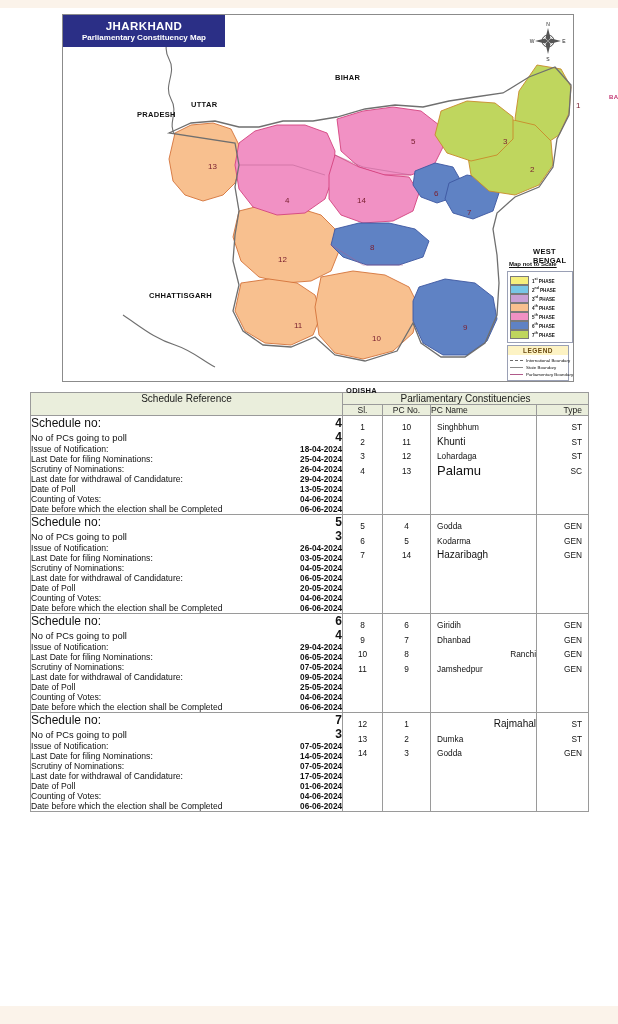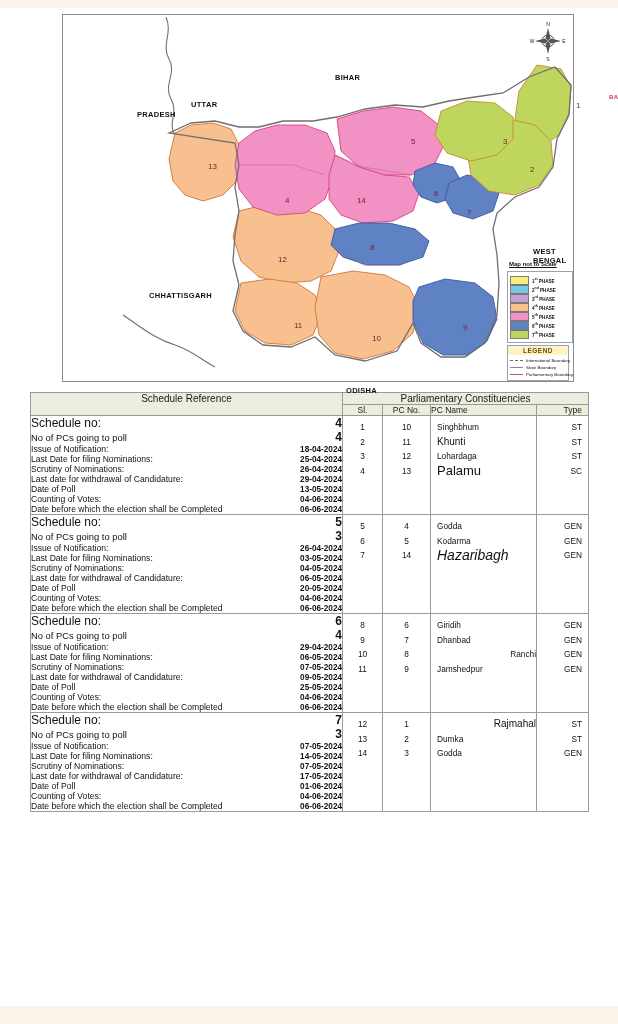--- a/index.html
+++ b/index.html
@@ -116,20 +116,24 @@
 
       <path fill="none" stroke="#6f6f6f" stroke-width="1.3" d="M106,118 L128,108 L152,106 L176,112 L196,112 L220,106 L250,106 L274,102 L302,94 L332,90 L360,92 L386,86 L412,82 L440,78 L466,62 L492,52 L508,70 L506,100 L494,124 L490,152 L476,172 L452,182 L434,198 L430,214 L434,240 L436,268 L434,300 L422,328 L402,342 L378,342 L358,328 L350,308 L334,336 L302,346 L272,340 L252,322 L228,332 L200,330 L180,316 L170,296 L176,270 L170,246 L172,220 L176,196 L172,172 L176,150 L172,128 Z"></path>
 
       <g fill="none" stroke="#b05a8a" stroke-width="0.7" opacity=".65">
         <path d="M176,150 L230,150 L262,160"></path>
         <path d="M272,140 L300,152 L348,160"></path>
         <path d="M268,230 L300,250 L340,250"></path>
       </g>
     </svg>
 
+    <div class="map-title">
+      <div class="t1">JHARKHAND</div>
+      <div class="t2">Parliamentary Constituency Map</div>
+    </div>
 
     <div id="neighbour-labels">
         <div class="maplbl" style="left: 272px; top: 58px;">BIHAR</div>
         <div class="maplbl" style="left: 84px; top: 85px; margin-left: 44px;">UTTAR</div>
         <div class="maplbl" style="left: 74px; top: 95px;">PRADESH</div>
         <div class="maplbl" style="left: 470px; top: 232px;">WEST BENGAL</div>
         <div class="maplbl" style="left: 86px; top: 276px;">CHHATTISGARH</div>
         <div class="maplbl" style="left: 283px; top: 371px;">ODISHA</div>
         <div class="maplbl" style="left: 546px; top: 79px; color: rgb(192, 48, 111); font-size: 6px;">BANGLADESH</div>
       </div>
@@ -360,21 +364,21 @@
             <div class="pcpad">
               <div style="font-size: 8.3px; line-height: 14.5px; text-align: center; color: rgb(17, 17, 17);">4</div>
               <div style="font-size: 8.3px; line-height: 14.5px; text-align: center; color: rgb(17, 17, 17);">5</div>
               <div style="font-size: 8.3px; line-height: 14.5px; text-align: center; color: rgb(17, 17, 17);">14</div>
             </div>
           </td>
           <td class="pccell">
             <div class="pcpad">
               <div style="font-size: 8.3px; line-height: 14.5px; text-align: left; color: rgb(17, 17, 17); padding-left: 6px;">Godda</div>
               <div style="font-size: 8.3px; line-height: 14.5px; text-align: left; color: rgb(17, 17, 17); padding-left: 6px;">Kodarma</div>
-              <div style="font-size: 14px; line-height: 14.5px; text-align: left; color: rgb(17, 17, 17); padding-left: 6px; font-style: italic;">Hazaribagh</div>
+              <div style="font-size: 10px; line-height: 14.5px; text-align: left; color: rgb(17, 17, 17); padding-left: 6px;">Hazaribagh</div>
             </div>
           </td>
           <td class="pccell">
             <div class="pcpad">
               <div style="font-size: 8.3px; line-height: 14.5px; text-align: right; color: rgb(17, 17, 17); padding-right: 6px;">GEN</div>
               <div style="font-size: 8.3px; line-height: 14.5px; text-align: right; color: rgb(17, 17, 17); padding-right: 6px;">GEN</div>
               <div style="font-size: 8.3px; line-height: 14.5px; text-align: right; color: rgb(17, 17, 17); padding-right: 6px;">GEN</div>
             </div>
           </td>
         </tr>

